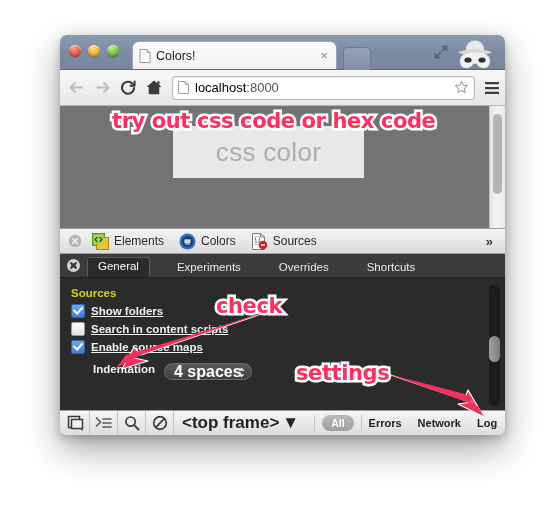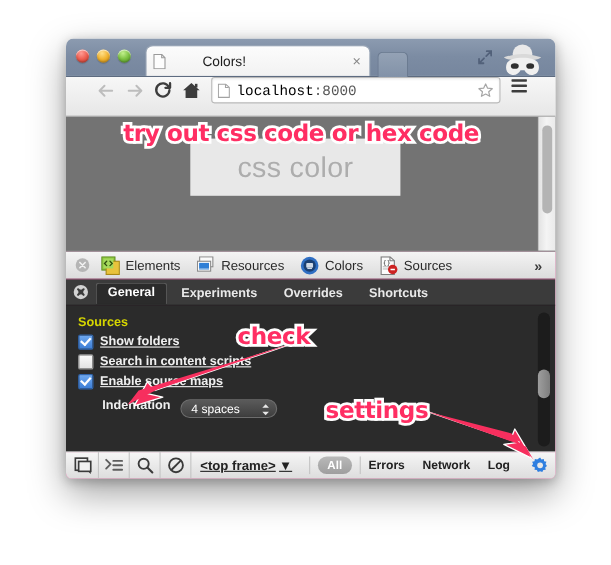--- a/index.html
+++ b/index.html
@@ -79,21 +79,20 @@
     margin-right: 5px;
     flex: 0 0 auto;
   }
   .tab-title {
     font-size: 12.5px;
     color: #1d1d1d;
     flex: 1 1 auto;
     white-space: nowrap;
     overflow: hidden;
     text-overflow: ellipsis;
-    margin-left: 28px;
   }
   .tab-close {
     color: #888;
     font-size: 13px;
     line-height: 1;
     padding: 0 2px;
     flex: 0 0 auto;
   }
   .tab-stub {
     position: absolute;
@@ -120,24 +119,23 @@
     width: 46px; height: 32px;
   }
 
   
   .navbar {
     position: relative;
     height: 36px;
     background: linear-gradient(to bottom, #f7f7f7 0%, #e7e7e7 100%);
     border-bottom: 1px solid #b6b6b6;
     display: flex;
-    align-items: flex-start;
-    padding: 0 24px;
+    align-items: center;
+    padding: 0 4px;
     box-sizing: border-box;
-    font-family: Liberation Mono, monospace;
   }
   .nav-btn {
     width: 24px; height: 24px;
     display: flex;
     align-items: center;
     justify-content: center;
     flex: 0 0 auto;
     margin-right: 2px;
   }
   .omnibox {
@@ -204,21 +202,21 @@
     width: 9px;
     height: 80px;
     background: #b4b4b4;
     border-radius: 5px;
   }
 
   
   .devtools {
     position: relative;
     height: 206px;
-    background: #ec4899;
+    background: #0369a1;
     overflow: hidden;
   }
 
   .dt-panelbar {
     position: relative;
     height: 25px;
     background: linear-gradient(to bottom, #f4f4f4 0%, #dcdcdc 100%);
     border-bottom: 1px solid #a0a0a0;
     display: flex;
     align-items: center;
@@ -250,24 +248,24 @@
     padding-left: 6px;
     box-sizing: border-box;
   }
   .dt-gear-dark {
     width: 15px; height: 15px;
     margin: 0 6px 4px 0;
     flex: 0 0 auto;
   }
   .dt-tab {
     font-size: 11.5px;
-    font-weight: bold;
+    font-weight: normal;
     color: #e9e9e9;
     padding: 3px 11px 4px 11px;
-    margin-right: 2px;
+    margin-right: 16px;
     border-radius: 3px 3px 0 0;
   }
   .dt-tab.active {
     background: #2b2b2b;
     border: 1px solid #5a5a5a;
     border-bottom: 1px solid #2b2b2b;
     color: #ffffff;
     padding: 2px 10px 4px 10px;
   }
 
@@ -335,22 +333,22 @@
     height: 17px;
     background: linear-gradient(to bottom, #5a5a5a 0%, #3e3e3e 100%);
     border: 1px solid #6d6d6d;
     border-radius: 9px;
     display: flex;
     align-items: center;
     padding-left: 9px;
     box-sizing: border-box;
   }
   .st-select span {
-    font-size: 11px;
-    font-weight: normal;
+    font-size: 16px;
+    font-weight: bold;
     color: #ffffff;
   }
   .st-select .stepper {
     position: absolute;
     right: 4px; top: 2px;
     width: 11px; height: 13px;
   }
 
   .dt-scrollbar {
     position: absolute;
@@ -387,29 +385,28 @@
   .sb-btn {
     width: 27px;
     height: 24px;
     display: flex;
     align-items: center;
     justify-content: center;
     border-right: 1px solid #c4c4c4;
     flex: 0 0 auto;
   }
   .sb-frame {
-    font-size: 12px;
+    font-size: 17px;
     font-weight: bold;
     color: #222;
     padding: 0 8px;
     display: flex;
     align-items: center;
     gap: 3px;
     flex: 0 0 auto;
-    text-decoration: underline;
   }
   .sb-sep {
     width: 1px;
     height: 16px;
     background: #c4c4c4;
     margin: 0 7px;
     flex: 0 0 auto;
   }
   .sb-all {
     font-size: 10.5px;
@@ -564,29 +561,20 @@
         <div class="dt-panel">
           <svg class="pico" viewBox="0 0 17 17">
             <rect x="0.5" y="0.5" width="12" height="12" fill="#8dc63f" stroke="#5f8f22" stroke-width="1"></rect>
             <rect x="4.5" y="4.5" width="12" height="12" fill="#e8c33c" stroke="#a88916" stroke-width="1"></rect>
             <rect x="2" y="2" width="9" height="9" fill="#a5d95c"></rect>
             <path d="M5 4.5L3 6.5l2 2M8 4.5l2 2-2 2" fill="none" stroke="#2e4d0d" stroke-width="1.2" stroke-linecap="round"></path>
           </svg>
           <span class="plabel">Elements</span>
         </div>
 
-        <div class="dt-panel">
-          <svg class="pico" viewBox="0 0 17 17">
-            <rect x="2.5" y="0.5" width="12" height="9" fill="#fafafa" stroke="#8a8a8a" stroke-width="1"></rect>
-            <rect x="0.5" y="4.5" width="12" height="9" fill="#fafafa" stroke="#8a8a8a" stroke-width="1"></rect>
-            <rect x="2" y="6" width="9" height="6" fill="#2f7fd6"></rect>
-            <rect x="2" y="11" width="9" height="1.2" fill="#9fc4e8"></rect>
-          </svg>
-          <span class="plabel">Resources</span>
-        </div>
 
         <div class="dt-panel">
           <svg class="pico" viewBox="0 0 17 17">
             <circle cx="8.5" cy="8.5" r="8" fill="#2f6fc4"></circle>
             <circle cx="8.5" cy="8.5" r="5.6" fill="#1a3f72"></circle>
             <rect x="5.4" y="6.2" width="6.2" height="4.2" rx="0.8" fill="#cfd9e6"></rect>
             <rect x="6.4" y="10.6" width="4.2" height="1" fill="#cfd9e6"></rect>
           </svg>
           <span class="plabel">Colors</span>
         </div>

